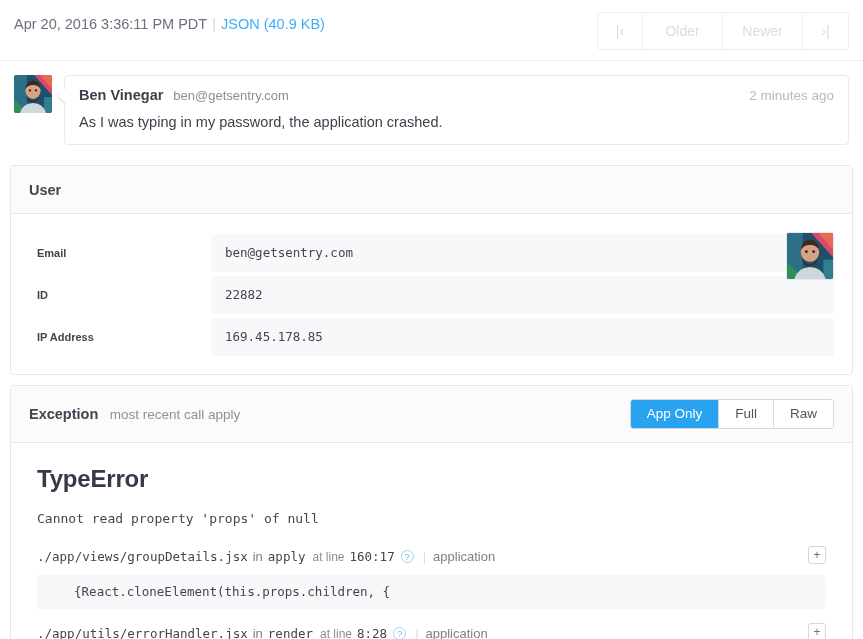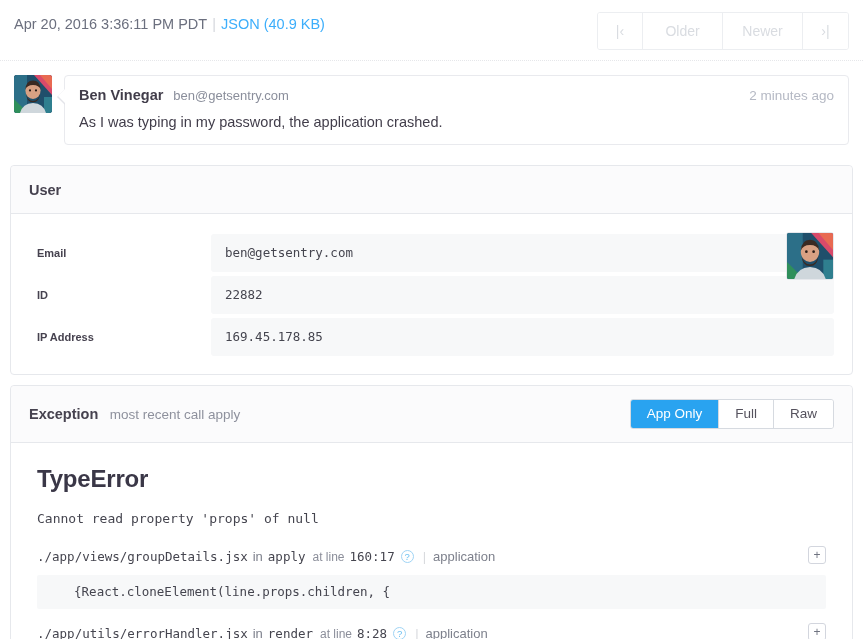--- a/index.html
+++ b/index.html
@@ -457,21 +457,21 @@
             <span class="frame-filename">./app/views/groupDetails.jsx</span>
             <span class="frame-in">in</span>
             <span class="frame-func">apply</span>
             <span class="frame-atline">at line</span>
             <span class="frame-lineno">160:17</span>
             <span class="help-icon">?</span>
             <span class="frame-divider">|</span>
             <span class="frame-tag">application</span>
           </div>
           <button class="expand-btn">+</button>
-          <div class="code-line">  {React.cloneElement(line.props.children, {</div>
+          <div class="code-line">  {React.cloneElement(this.props.children, {</div>
         </div>
 
         <div class="frame">
           <div class="frame-header">
             <span class="frame-filename">./app/utils/errorHandler.jsx</span>
             <span class="frame-in">in</span>
             <span class="frame-func">render</span>
             <span class="frame-atline">at line</span>
             <span class="frame-lineno">8:28</span>
             <span class="help-icon">?</span>

